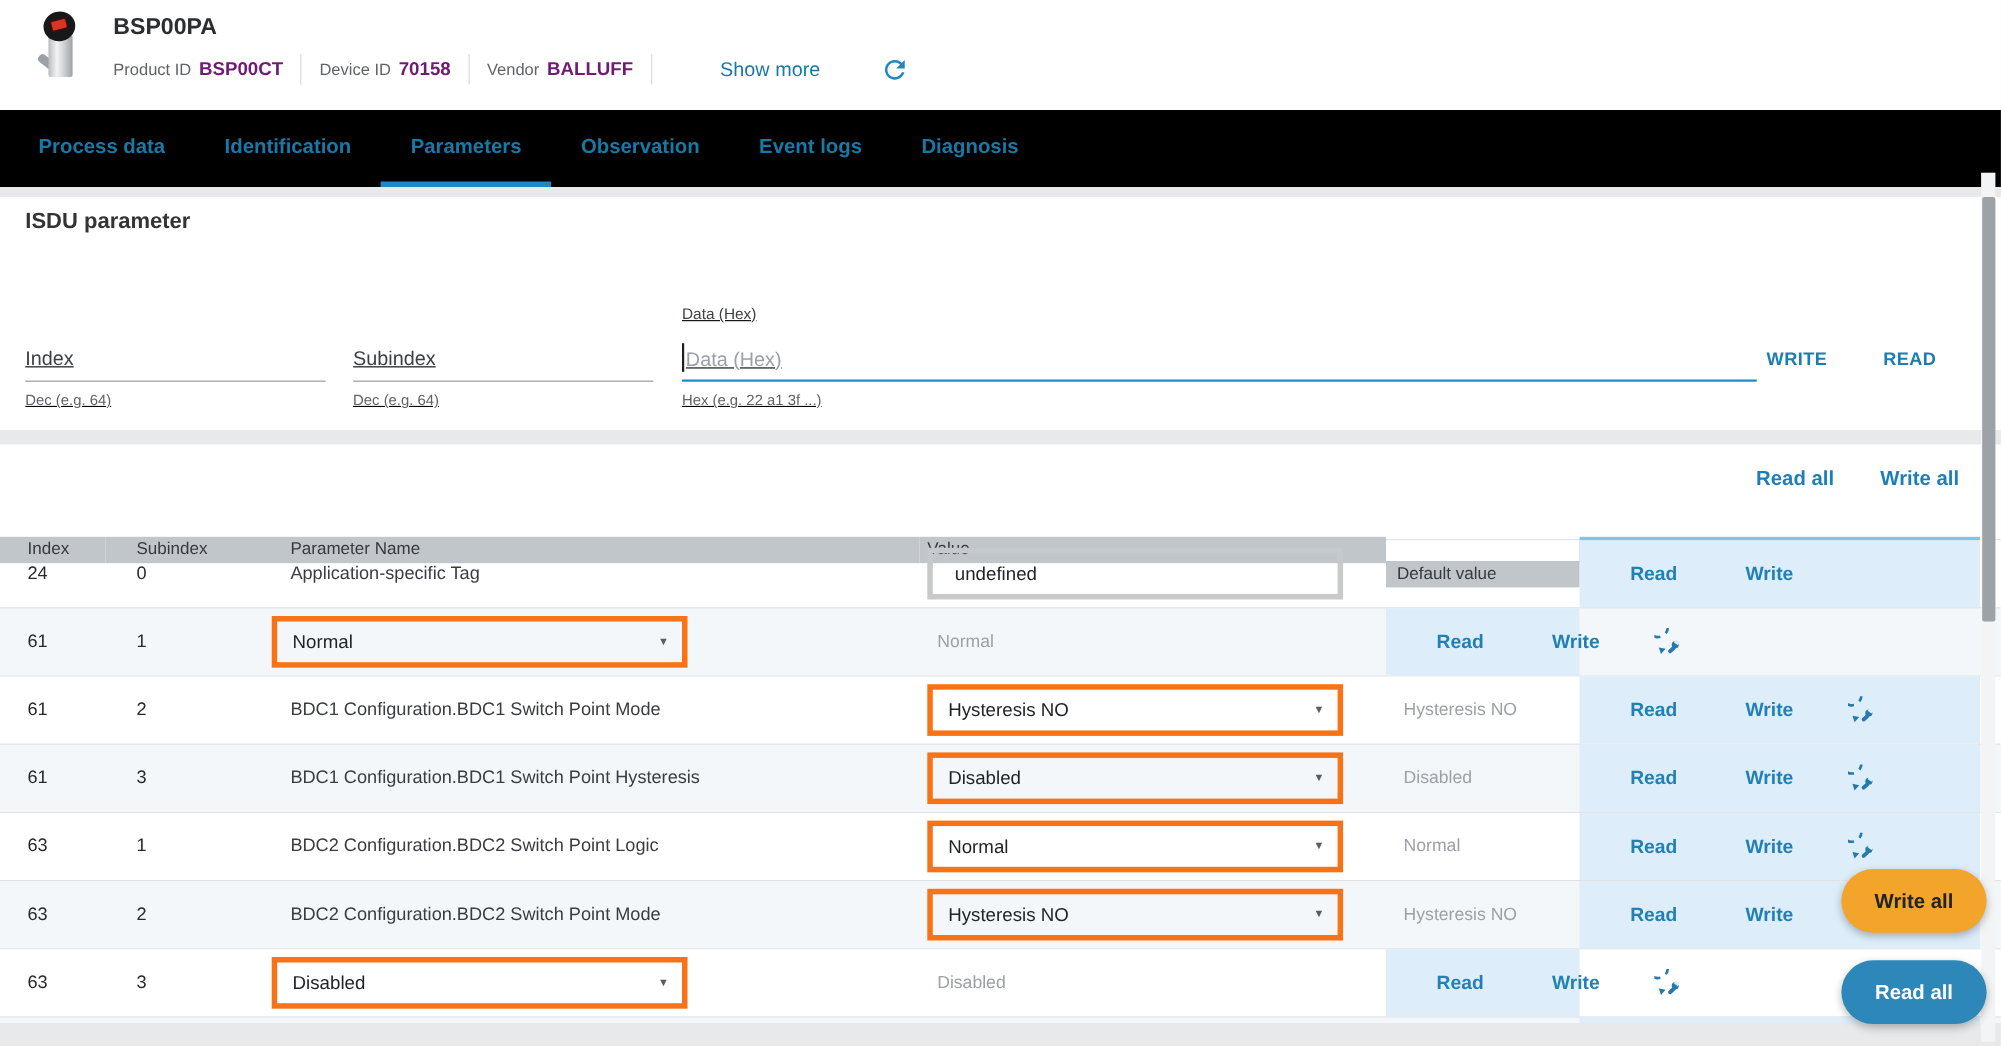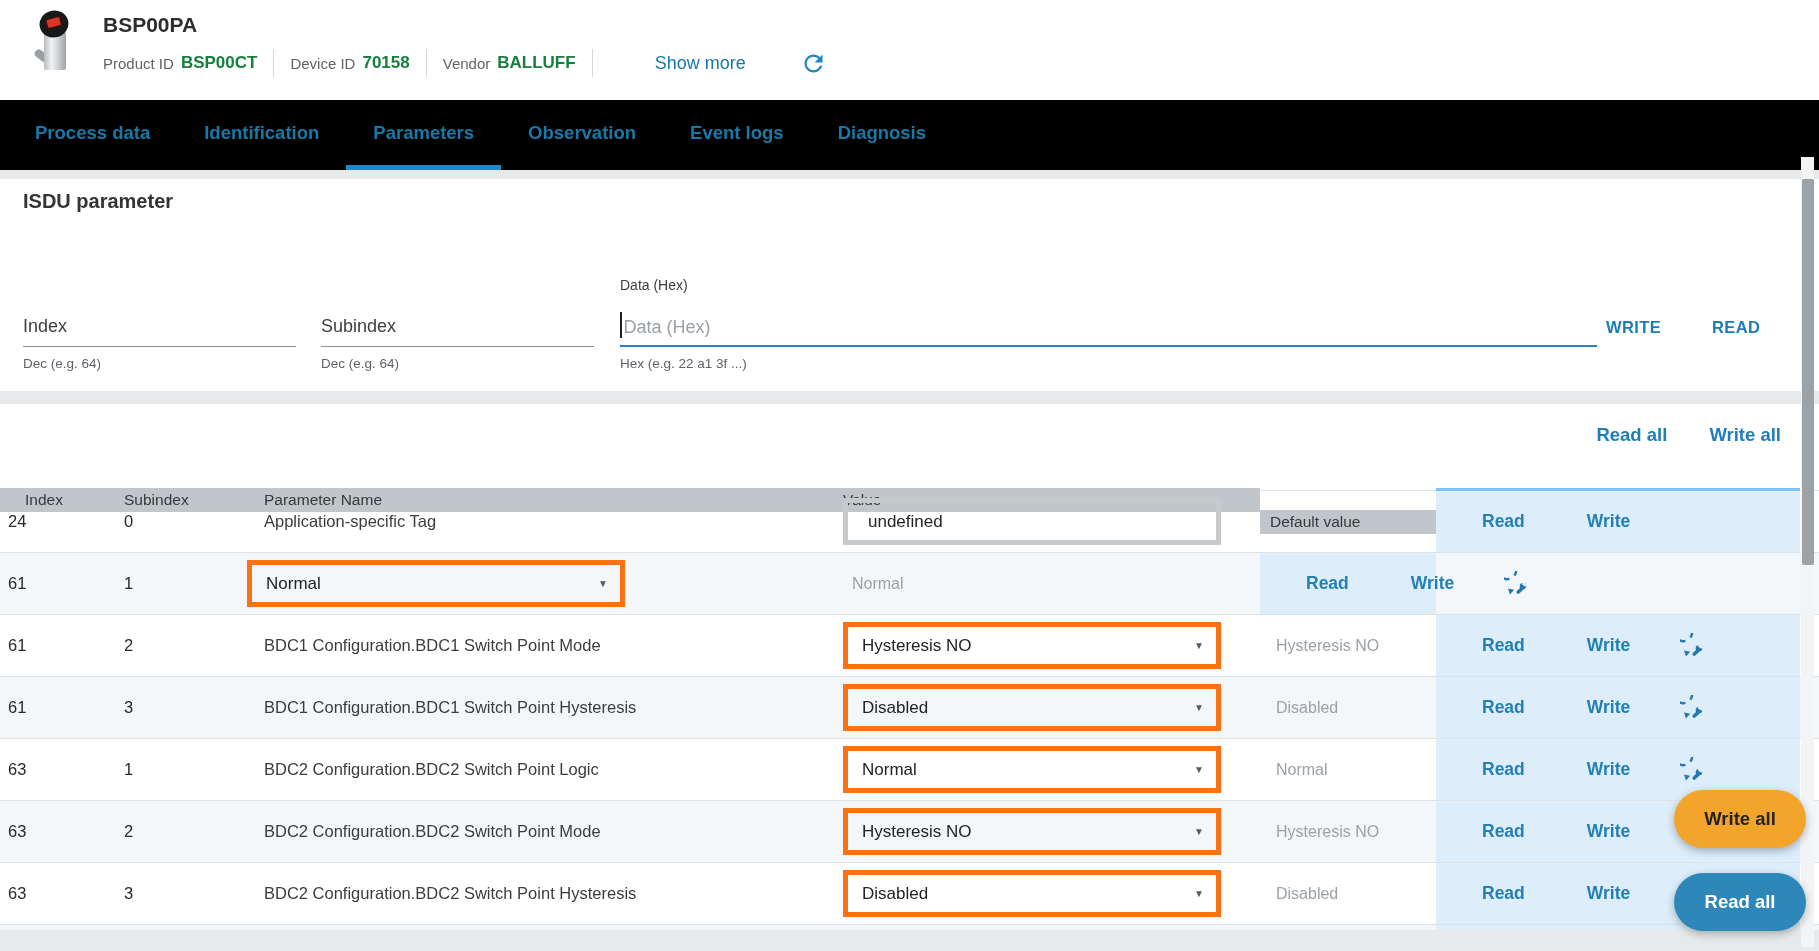--- a/index.html
+++ b/index.html
@@ -21,32 +21,32 @@
     background:#e7e9eb;
     font-family:"Liberation Sans", sans-serif;
     -webkit-font-smoothing:antialiased;
   }
   
   .app-header{position:absolute;top:0;left:0;width:1819px;height:170px;background:#fff;}
   .device-photo{position:absolute;left:24px;top:8px;width:58px;height:66px;}
   .device-title{position:absolute;left:103px;top:13px;font-size:21px;font-weight:bold;color:#2b2d2f;}
   .device-meta{position:absolute;left:103px;top:48px;display:flex;align-items:center;height:30px;}
   .meta-label{font-size:15px;color:var(--helper-gray);margin-right:7px;white-space:nowrap;}
-  .meta-value{font-size:17px;font-weight:bold;color:#15803d;white-space:nowrap;}
+  .meta-value{font-size:17px;font-weight:bold;color:#701a75;white-space:nowrap;}
   .meta-divider{width:1px;height:28px;background:#d5d8db;margin:0 16px;}
   .show-more{font-size:18px;font-weight:normal;color:var(--tab-blue);margin-left:46px;cursor:pointer;white-space:nowrap;}
   .refresh-btn{margin-left:54px;width:28px;height:28px;display:flex;align-items:center;justify-content:center;cursor:pointer;}
   
   .tab-bar{position:absolute;top:100px;left:0;width:1819px;height:70px;background:#000000;display:flex;padding-left:8px;box-sizing:border-box;}
   .tab{display:flex;align-items:center;padding:0 27px;font-size:18.5px;font-weight:bold;color:var(--tab-blue);border-bottom:5px solid transparent;box-sizing:border-box;cursor:pointer;white-space:nowrap;}
   .tab.active{border-bottom-color:var(--underline-blue);}
   
   .form-card{position:absolute;top:179px;left:0;width:1819px;height:212px;background:#fff;}
   .isdu-heading{position:absolute;left:23px;top:11px;font-size:20px;font-weight:bold;color:#323436;}
-  .ffield{position:absolute;}
+  .ffield{position:absolute;text-decoration:underline;}
   .f-index{left:23px;top:120px;width:273px;}
   .f-subindex{left:321px;top:120px;width:273px;}
   .f-data{left:620px;top:96px;width:977px;}
   .float-label{font-size:14px;color:#3c4043;height:24px;line-height:20px;}
   .control{height:48px;display:flex;align-items:flex-end;padding-bottom:9px;border-bottom:1px solid #8f9295;font-size:18px;color:#3c4043;box-sizing:border-box;cursor:text;}
   .control.focused{border-bottom:2.5px solid var(--underline-blue);padding-bottom:7.5px;}
   .placeholder{color:#9aa0a6;}
   .caret{display:inline-block;width:1.5px;height:26px;background:#1f1f1f;margin-right:2px;vertical-align:bottom;}
   .helper{margin-top:9px;font-size:13.5px;color:var(--helper-gray);}
   .text-btn{position:absolute;top:139px;font-size:16.5px;font-weight:bold;letter-spacing:.4px;color:#1b7eb2;cursor:pointer;}
@@ -61,21 +61,21 @@
   .thead .hc{background:var(--header-gray);height:24px;line-height:24px;box-sizing:border-box;}
   .thead .h-actions{background:var(--act-head);}
   .h-index{padding-left:25px;}
   .h-sub{padding-left:28px;}
   .h-name{padding-left:24px;}
   .h-value{padding-left:7px;}
   .h-default{padding-left:10px;margin-top:44px;}
   .trow{height:61px;border-top:1px solid #e0e3e5;background:#fff;font-size:16.5px;color:#3a3d3f;}
   .trow.alt{background:var(--alt-row);}
   .c{height:61px;display:flex;align-items:center;box-sizing:border-box;}
-  .c-index{padding-left:8px;color:#27292b;}
+  .c-index{padding-left:25px;color:#27292b;}
   .c-sub{padding-left:28px;color:#27292b;}
   .c-name{padding-left:24px;}
   .vbox{margin-left:7px;width:378px;height:47px;border:5px solid #f97316;background:transparent;display:flex;align-items:center;justify-content:space-between;padding:0 12px 0 14px;box-sizing:border-box;font-size:17px;color:#212427;cursor:pointer;}
   .vbox.text{border-color:#c6cacd;padding-left:20px;cursor:text;}
   .varrow{font-size:10px;color:#5a5e61;margin-left:8px;}
   .c-default{padding-left:16px;font-size:16px;color:#9ba1a6;}
   .c-actions{background:var(--act-cell);}
   .rlink{font-size:17.5px;font-weight:bold;color:var(--link-blue);cursor:pointer;}
   .rlink.read{margin-left:46px;}
   .rlink.write{margin-left:62px;}
@@ -338,21 +338,20 @@
             <circle cx="18.2" cy="14.6" r="3.1"></circle>
             <rect x="17.6" y="10.9" width="4.2" height="3.2" transform="rotate(35 19.7 12.5)" fill="#ddedfa"></rect>
           </g>
         </svg>
       </span>
     </div>
   </div>
       <div class="grid-row trow">
     <div class="c c-index">63</div>
     <div class="c c-sub">3</div>
-    <div class="c c-name">BDC2 Configuration.BDC2 Switch Point Hysteresis</div>
     <div class="c c-value">
       <div class="vbox">
         <span class="vtext">Disabled</span>
         <span class="varrow">▼</span>
       </div>
     </div>
     <div class="c c-default">Disabled</div>
     <div class="c c-actions">
       <span class="rlink read">Read</span>
       <span class="rlink write">Write</span>

